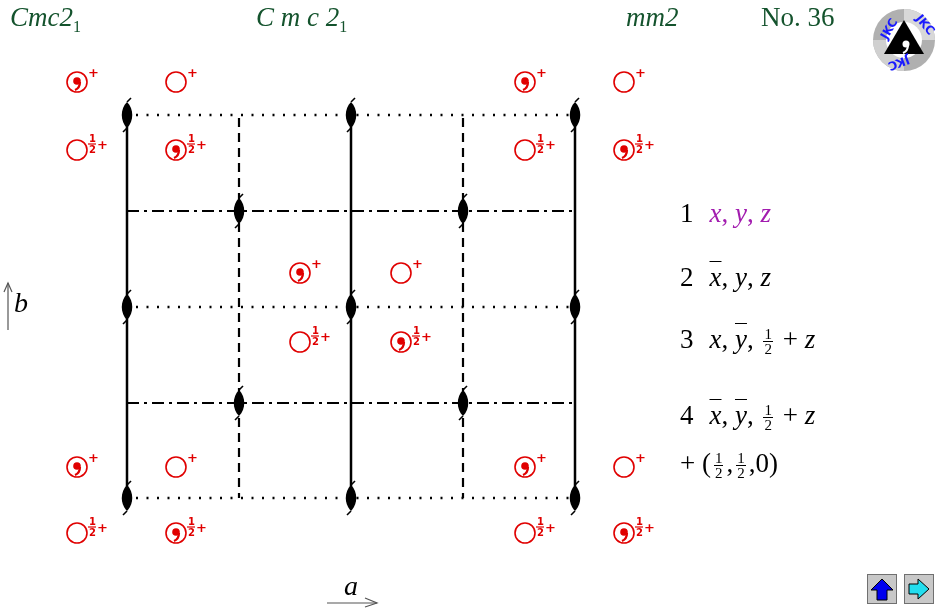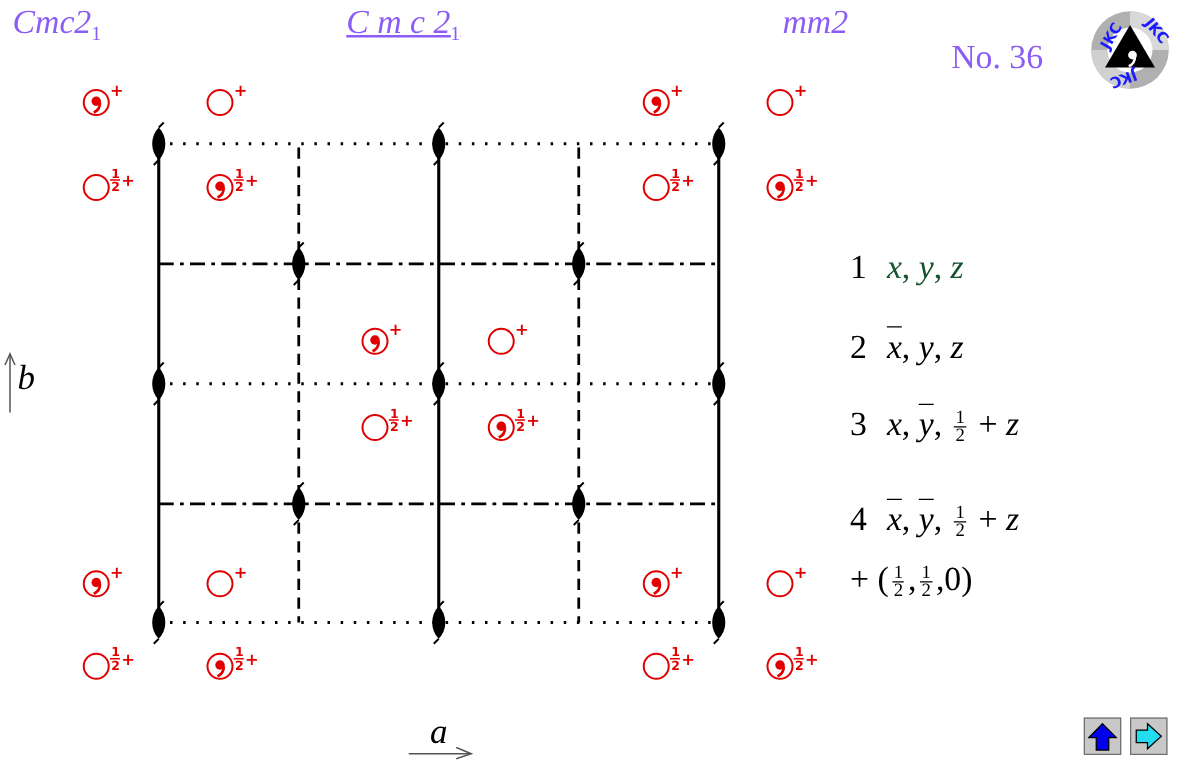--- a/index.html
+++ b/index.html
@@ -1,41 +1,41 @@
 <!DOCTYPE html>
 <html><head>
 <meta charset="utf-8">
 <style>
   html, body { margin:0; padding:0; background:#ffffff; }
   body { width:944px; height:616px; position:relative; overflow:hidden;
          font-family:"Liberation Serif", "DejaVu Serif", serif; }
-  .hdr { position:absolute; top:2px; font-size:27px; color:#8b5cf6; font-style:italic; white-space:nowrap; }
+  .hdr { position:absolute; top:2px; font-size:27px; color:#14532d; font-style:italic; white-space:nowrap; }
   .hdr sub { font-size:16px; font-style:normal; vertical-align:-6px; }
-  .hdr.plain { font-style:normal;margin-top:28px; }
+  .hdr.plain { font-style:normal; }
   #diagram { position:absolute; left:0; top:0; }
   .pos { position:absolute; left:680px; font-size:27px; color:#000; white-space:nowrap; }
   .pos .n { margin-right:16px; }
-  .pos.blue .c { color:#14532d; }
+  .pos.blue .c { color:#a21caf; }
   .c i { font-style:italic; }
   .ov { text-decoration:overline; text-decoration-thickness:1px; }
   .frac { display:inline-flex; flex-direction:column; align-items:center; font-size:15px; line-height:14px; vertical-align:middle; margin:0 3px; }
   .frac .num { border-bottom:1px solid #000; padding:0 1px; }
   .axis-label { position:absolute; font-size:28px; font-style:italic; color:#000; }
   .nav-btn { position:absolute; top:574px; width:30px; height:30px; background:#c8c8c8;
              border:1px solid #707070; box-sizing:border-box; cursor:pointer; }
   .nav-btn svg { position:absolute; left:2px; top:2px; }
   .logo { position:absolute; left:872px; top:8px; width:64px; height:64px; }
 </style>
 </head>
 <body>
 
 <div class="hdr" style="left:10px;">
   <span>Cmc2</span><sub>1</sub>
 </div>
-<div class="hdr" style="left:277px;text-decoration:underline;">
+<div class="hdr" style="left:256px;">
   <span>C m c 2</span><sub>1</sub>
 </div>
 <div class="hdr" style="left:626px;">mm2</div>
 <div class="hdr plain" style="left:761px;">No. 36</div>
 
 <div class="logo">
   <svg width="64" height="64" viewBox="0 0 64 64">
     <circle cx="32" cy="32" r="31" fill="#b0b0b0"></circle>
     <path d="M32 1 A31 31 0 0 1 63 32 L32 32 Z" fill="#d8d8d8"></path>
     <path d="M32 32 L1 32 A31 31 0 0 0 32 63 Z" fill="#d0d0d0"></path>

